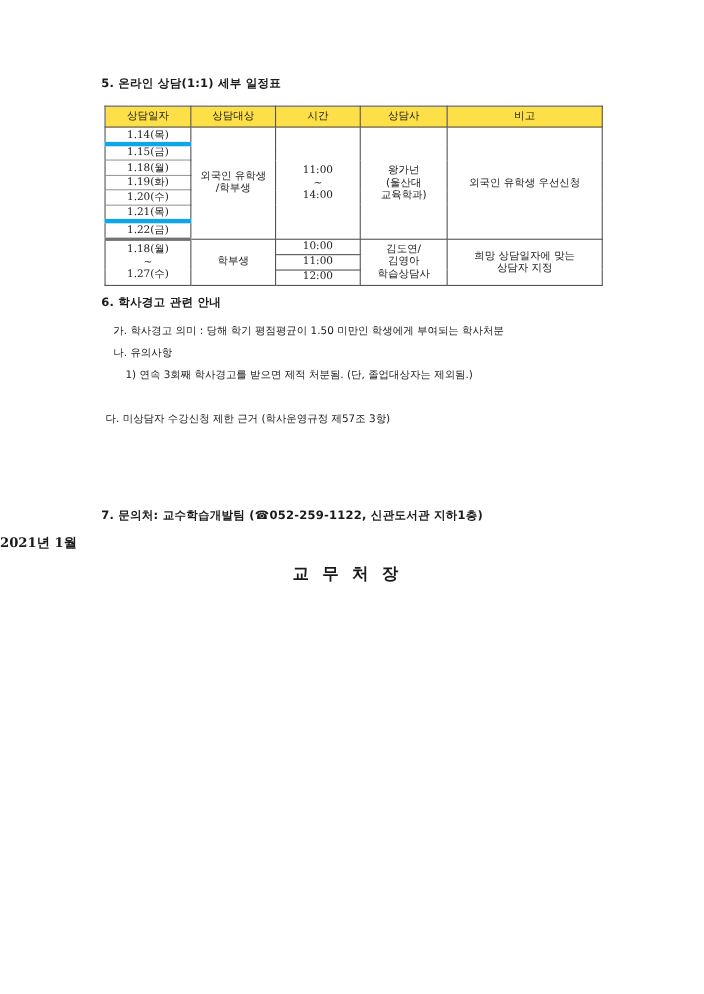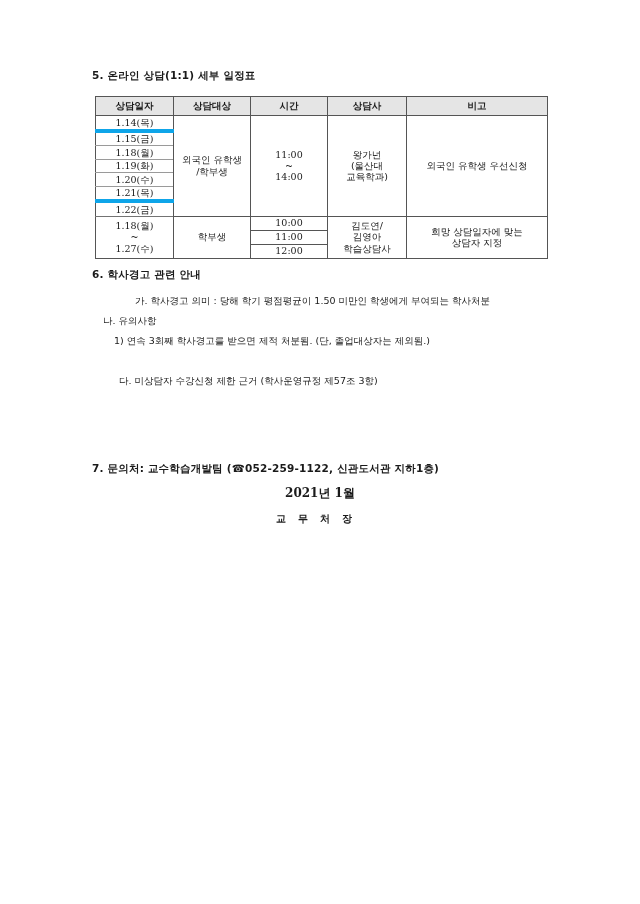--- a/index.html
+++ b/index.html
@@ -17,53 +17,53 @@
     
     table.schedule {
       position: absolute; left: 95px; top: 96px; width: 452px;
       border-collapse: collapse; font-size: 9.5px; table-layout: fixed;
       font-family: "DejaVu Serif", "Liberation Serif", serif;
     }
     table.schedule th, table.schedule td {
       border: 1px solid #555; text-align: center; padding: 0; line-height: 1.2;
     }
     table.schedule th {
-      background: #e5e5e5; font-weight: bold; height: 18px;
+      background: #fde047; font-weight: normal; height: 18px;
       font-family: "DejaVu Sans", "Liberation Sans", sans-serif; font-size: 9.5px;
     }
     table.schedule tr.day td.date { height: 12.5px; border-bottom: 1px solid #9a9a9a; }
     table.schedule tr.day.thick td.date { border-bottom: 4px solid #0ea5e9; }
-    table.schedule tr.day.last td.date { border-bottom: 1px solid #737373; }
+    table.schedule tr.day.last td.date { border-bottom: 3px solid #737373; }
     table.schedule tr.sub td { height: 13px; }
     .stack span { display: block; }
     .sans { font-family: "DejaVu Sans", "Liberation Sans", sans-serif; }
 
     .sec6 { top: 268px; }
     .line {
       position: absolute; font-size: 9.5px; white-space: nowrap;
       font-family: "DejaVu Sans", "Liberation Sans", sans-serif;
     }
-    .l-ga { left: 103px; top: 295px; margin-left: 32px; }
+    .l-ga { left: 103px; top: 295px; }
     .l-na { left: 103px; top: 315px; }
     .l-1 { left: 114px; top: 335px; }
     .l-2 { left: 114px; top: 355px; }
-    .l-da { left: 119px; top: 375px; }
+    .l-da { left: 96px; top: 375px; }
     .quote {
       position: absolute; left: 105px; top: 393px; width: 445px;
       font-size: 9.5px; line-height: 20px; text-align: justify;
       font-family: "DejaVu Sans", "Liberation Sans", sans-serif;
     }
     .sec7 { top: 462px; }
     .date-line {
-      position: absolute; top: 485px; left: 0; width: 640px; text-align: center;
+      position: absolute; top: 485px; left: 0; width: 640px; text-align: left;
       font-size: 12px; font-weight: bold; font-family: "DejaVu Serif", "Liberation Serif", serif;
     }
     .issuer {
       position: absolute; top: 512px; left: 0; width: 640px; text-align: center;
-      font-size: 10px; font-weight: bold; letter-spacing: 12px;
+      font-size: 15px; font-weight: bold; letter-spacing: 12px;
       font-family: "DejaVu Serif", "Liberation Serif", serif;
     }
   </style>
 </head>
 <body>
 
 <div class="page">
 
   <div class="section-title sec5">5. 온라인 상담(1:1) 세부 일정표</div>
 

